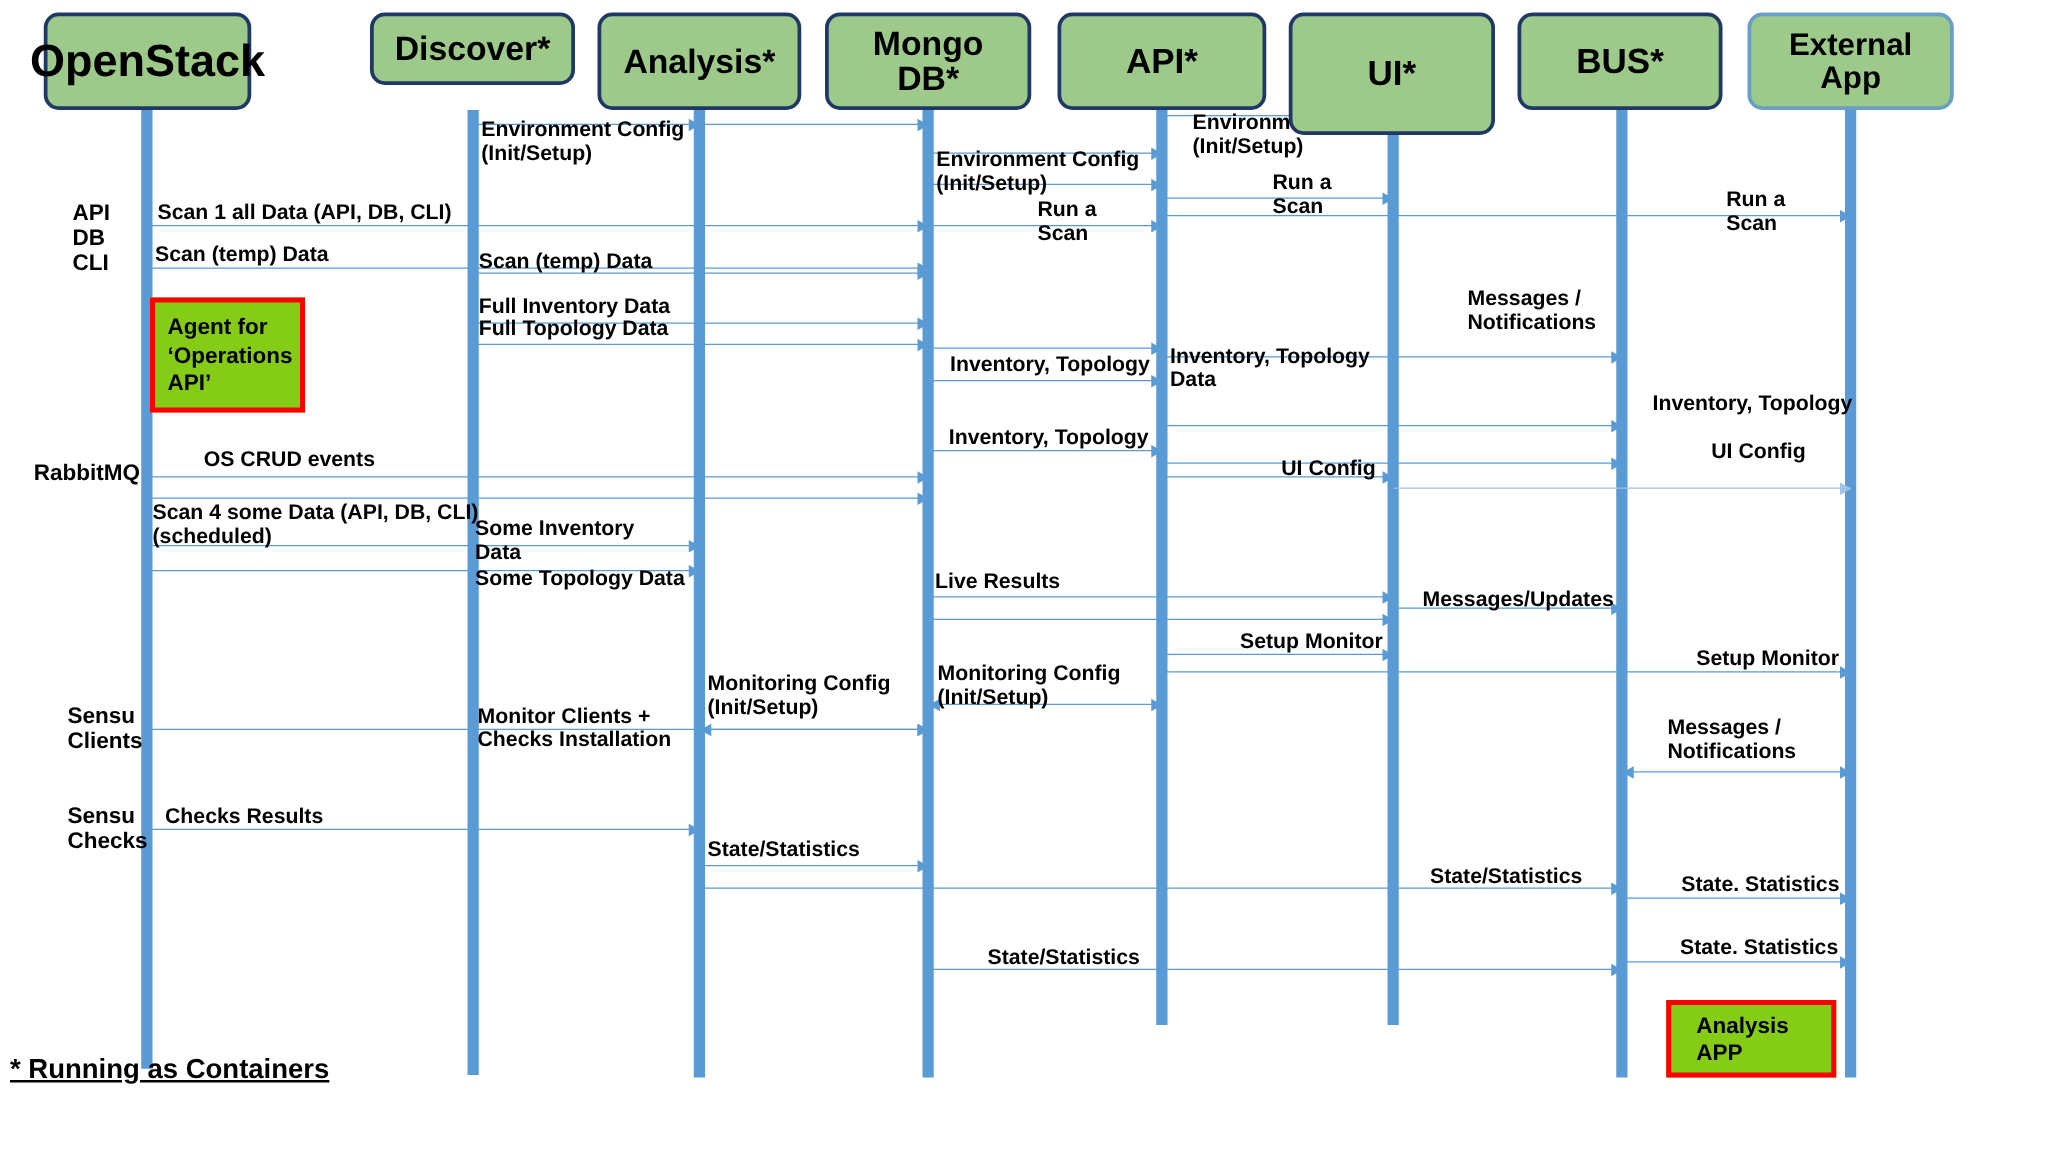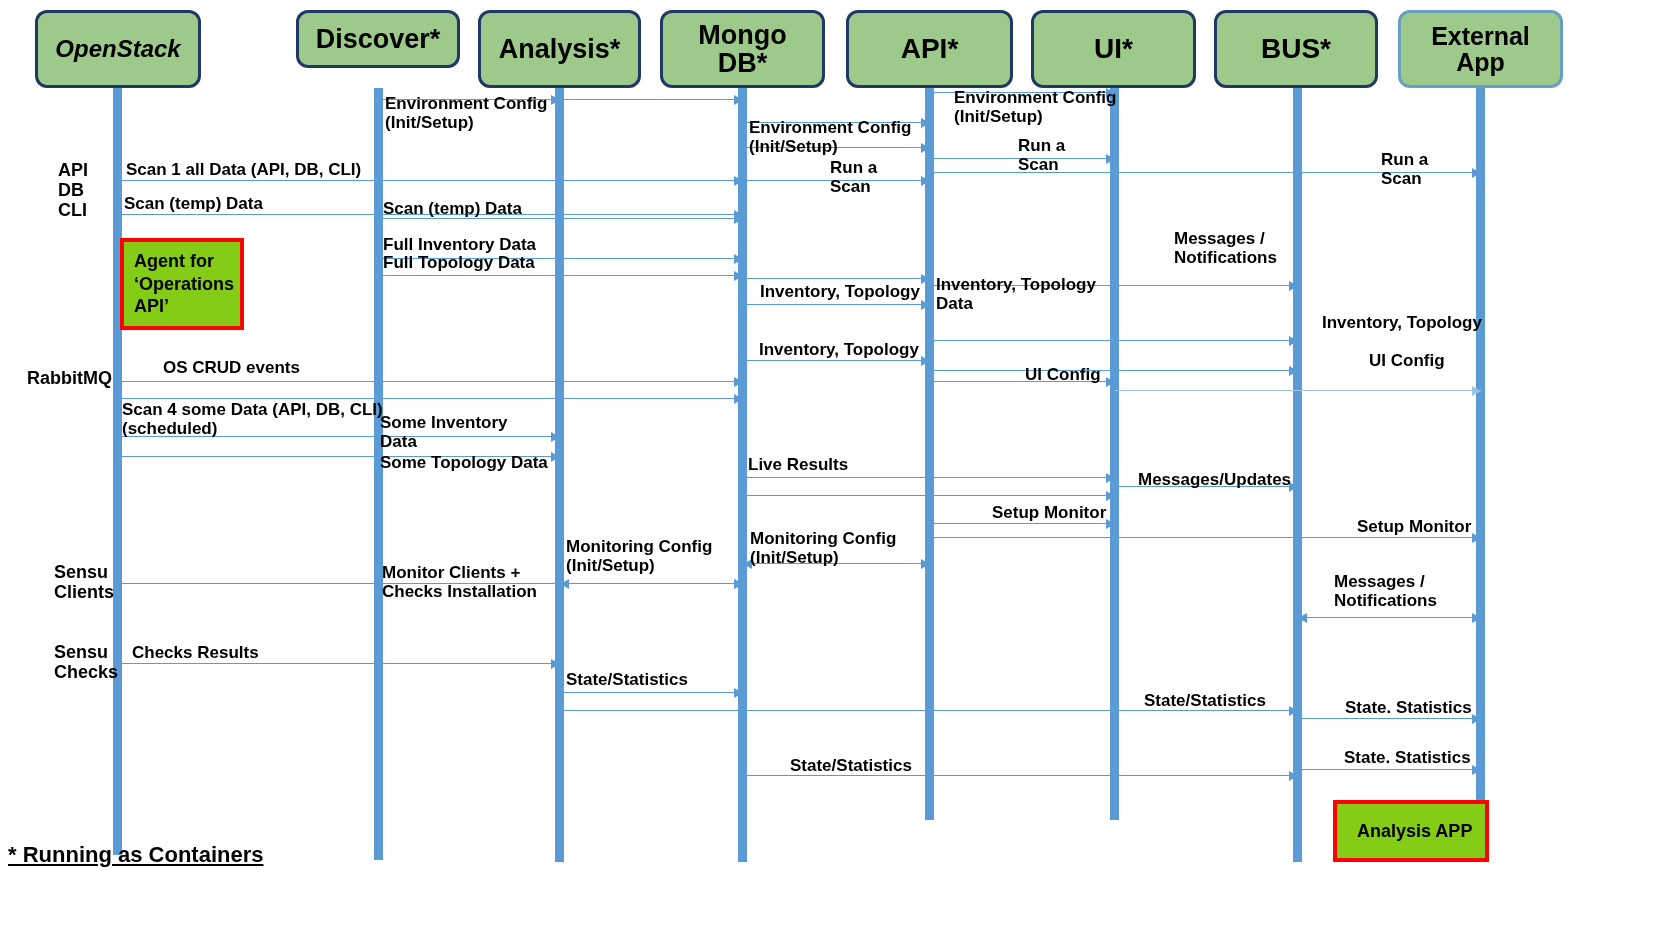--- a/index.html
+++ b/index.html
@@ -225,36 +225,36 @@
     <div class="lbl" style="left: 382px; top: 563px; white-space: pre-line;">Monitor Clients +
 Checks Installation</div>
     <div class="lbl" style="left: 1334px; top: 572px; white-space: pre-line;">Messages /
 Notifications</div>
     <div class="lbl" style="left: 132px; top: 643px; white-space: pre-line;">Checks Results</div>
     <div class="lbl" style="left: 566px; top: 670px; white-space: pre-line;">State/Statistics</div>
     <div class="lbl" style="left: 1144px; top: 691px; white-space: pre-line;">State/Statistics</div>
     <div class="lbl" style="left: 1345px; top: 698px; white-space: pre-line;">State. Statistics</div>
     <div class="lbl" style="left: 1344px; top: 748px; white-space: pre-line;">State. Statistics</div>
     <div class="lbl" style="left: 790px; top: 756px; white-space: pre-line;">State/Statistics</div>
-    <div class="actor" style="left: 35px; top: 10px; width: 166px; height: 78px; font-size: 24px; white-space: pre-line; font-style: italic;">OpenStack</div>
+    <div class="actor" style="left: 35px; top: 10px; width: 166px; height: 78px; font-size: 36px; white-space: pre-line;">OpenStack</div>
     <div class="actor" style="left: 296px; top: 10px; width: 164px; height: 58px; font-size: 27px; white-space: pre-line;">Discover*</div>
     <div class="actor" style="left: 478px; top: 10px; width: 163px; height: 78px; font-size: 27px; white-space: pre-line;">Analysis*</div>
     <div class="actor" style="left: 660px; top: 10px; width: 165px; height: 78px; font-size: 27px; white-space: pre-line;">Mongo
 DB*</div>
     <div class="actor" style="left: 846px; top: 10px; width: 167px; height: 78px; font-size: 28px; white-space: pre-line;">API*</div>
-    <div class="actor" style="left: 1031px; top: 10px; width: 165px; height: 78px; font-size: 28px; white-space: pre-line;">UI*</div>
+    <div class="actor" style="left: 1031px; top: 10px; width: 165px; height: 98px; font-size: 28px; white-space: pre-line;">UI*</div>
     <div class="actor" style="left: 1214px; top: 10px; width: 164px; height: 78px; font-size: 28px; white-space: pre-line;">BUS*</div>
     <div class="actor light" style="left: 1398px; top: 10px; width: 165px; height: 78px; font-size: 25px; white-space: pre-line;">External
 App</div>
     <div class="sidelbl" style="left: 58px; top: 160px;">API
 DB
 CLI</div>
     <div class="sidelbl" style="left: 27px; top: 368px;">RabbitMQ</div>
     <div class="sidelbl" style="left: 54px; top: 562px;">Sensu
 Clients</div>
     <div class="sidelbl" style="left: 54px; top: 642px;">Sensu
 Checks</div>
     <div class="redbox" style="left: 120px; top: 238px; width: 124px; height: 92px;">Agent for
 ‘Operations
  API’</div>
-    <div class="redbox center" style="left: 1333px; top: 800px; width: 156px; height: 62px; padding-left: 20px;">Analysis APP</div>
+    <div class="redbox center" style="left: 1333px; top: 800px; width: 136px; height: 62px; padding-left: 20px;">Analysis APP</div>
     <div class="footnote" style="left: 8px; top: 842px;">* Running as Containers</div>
   </div>
 
 </body></html>

